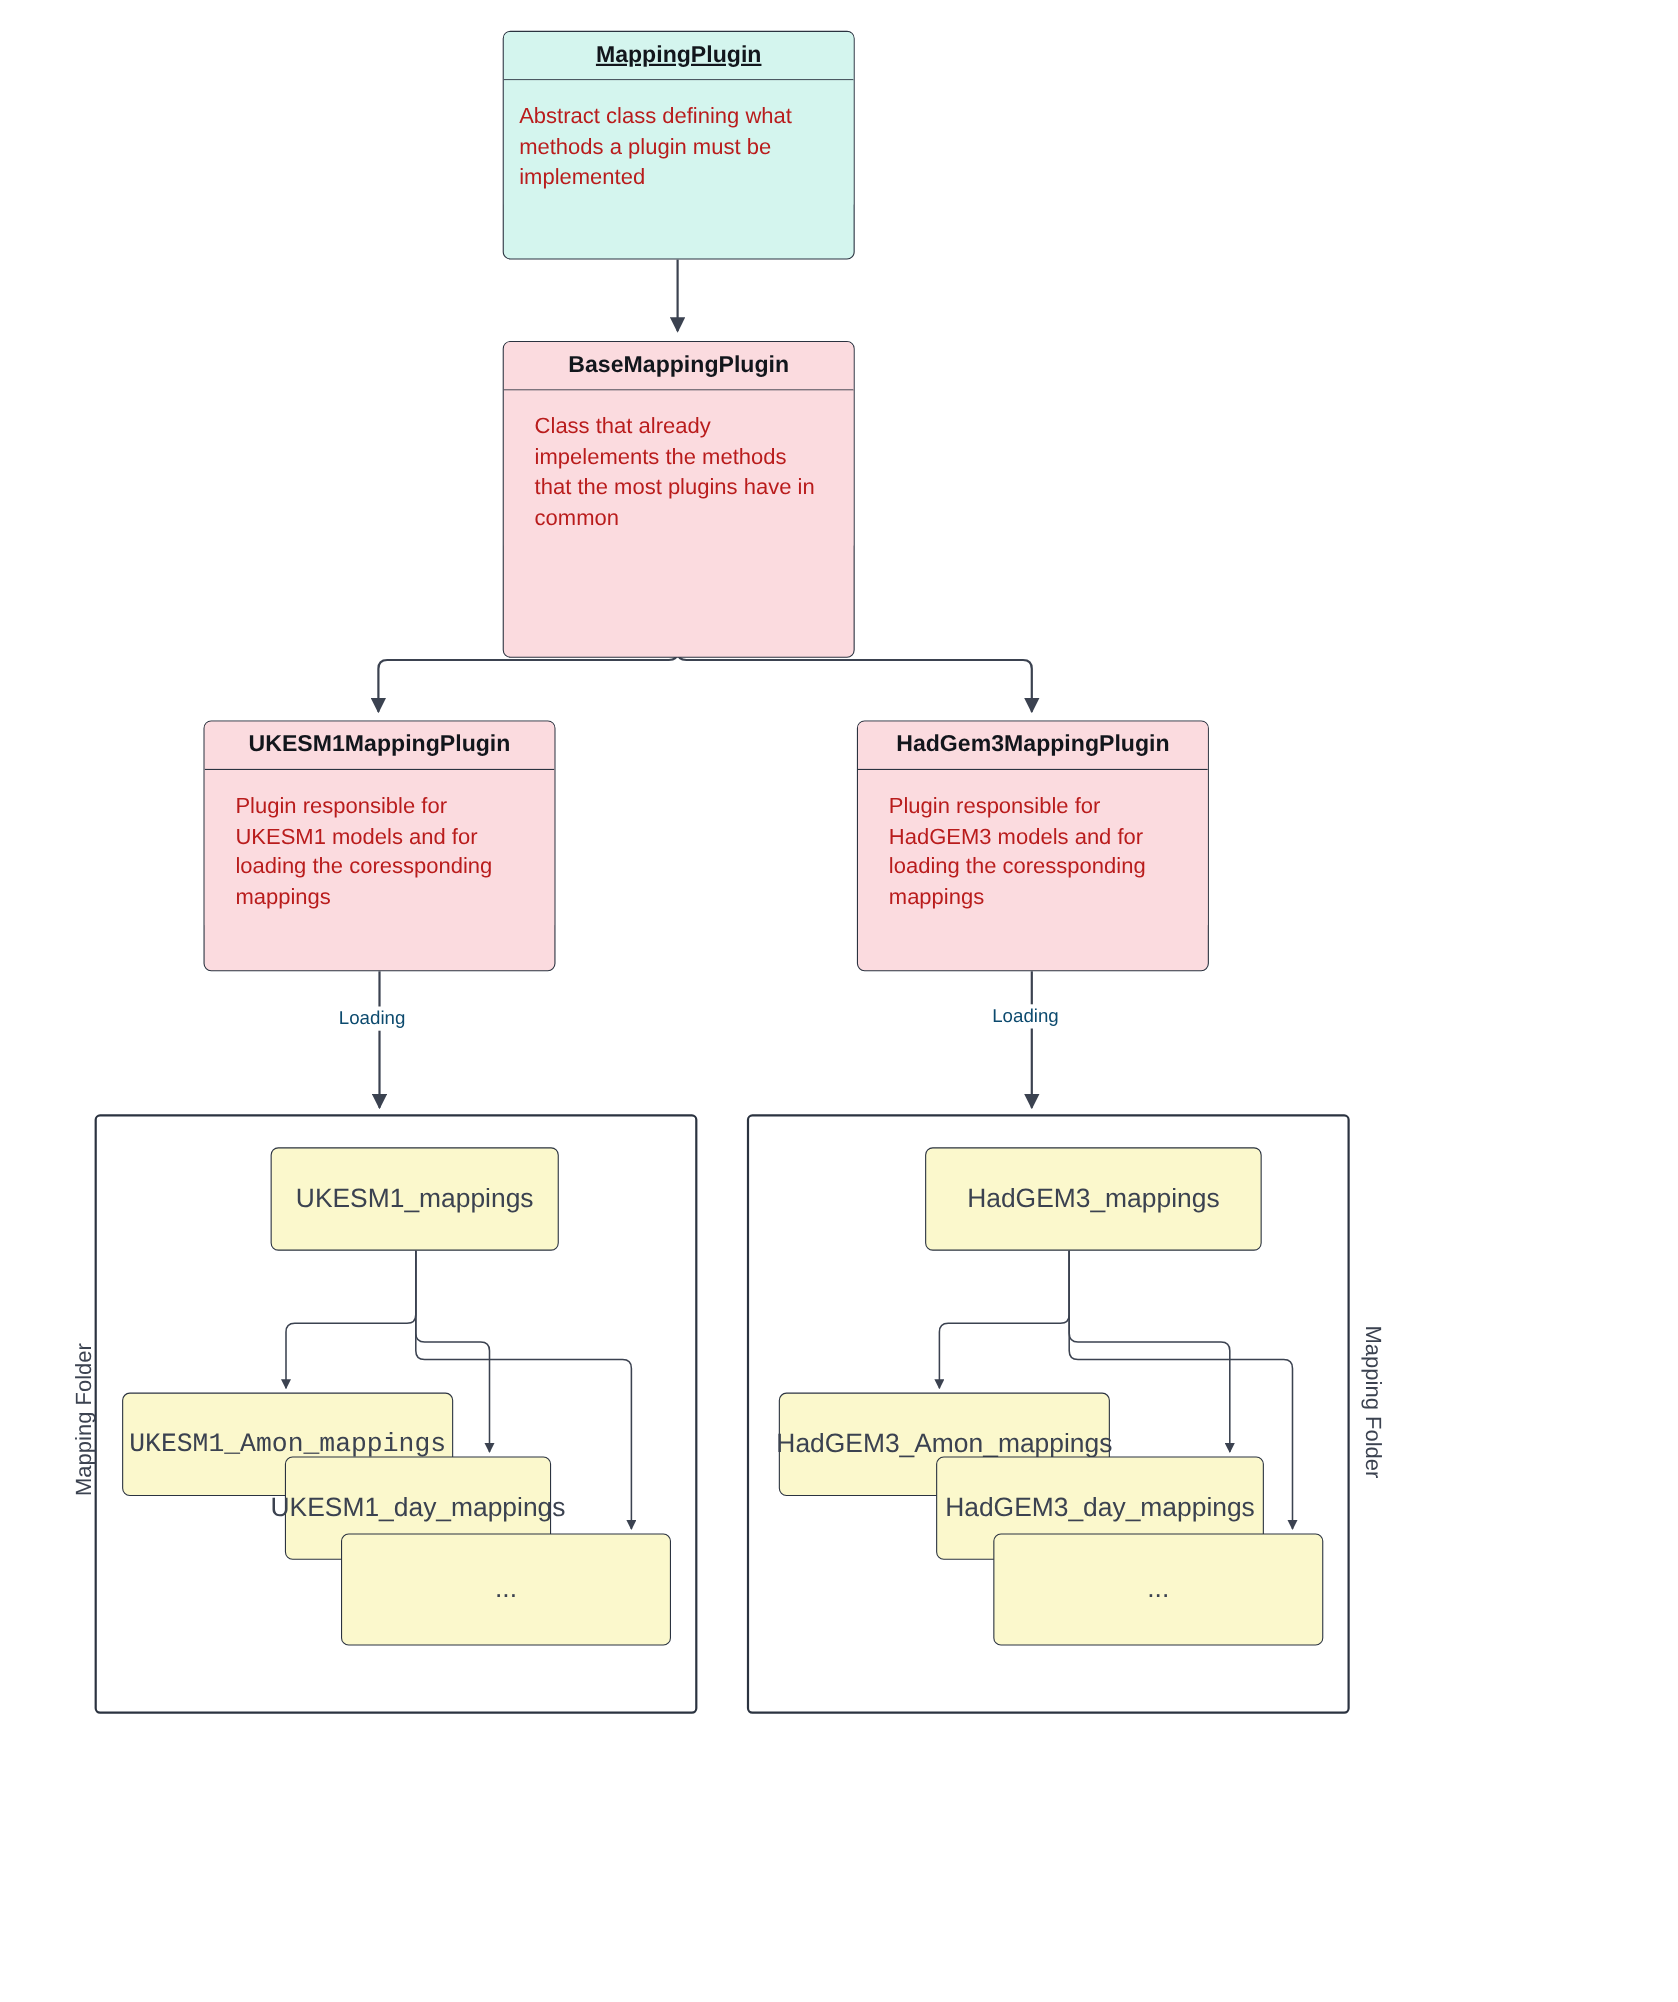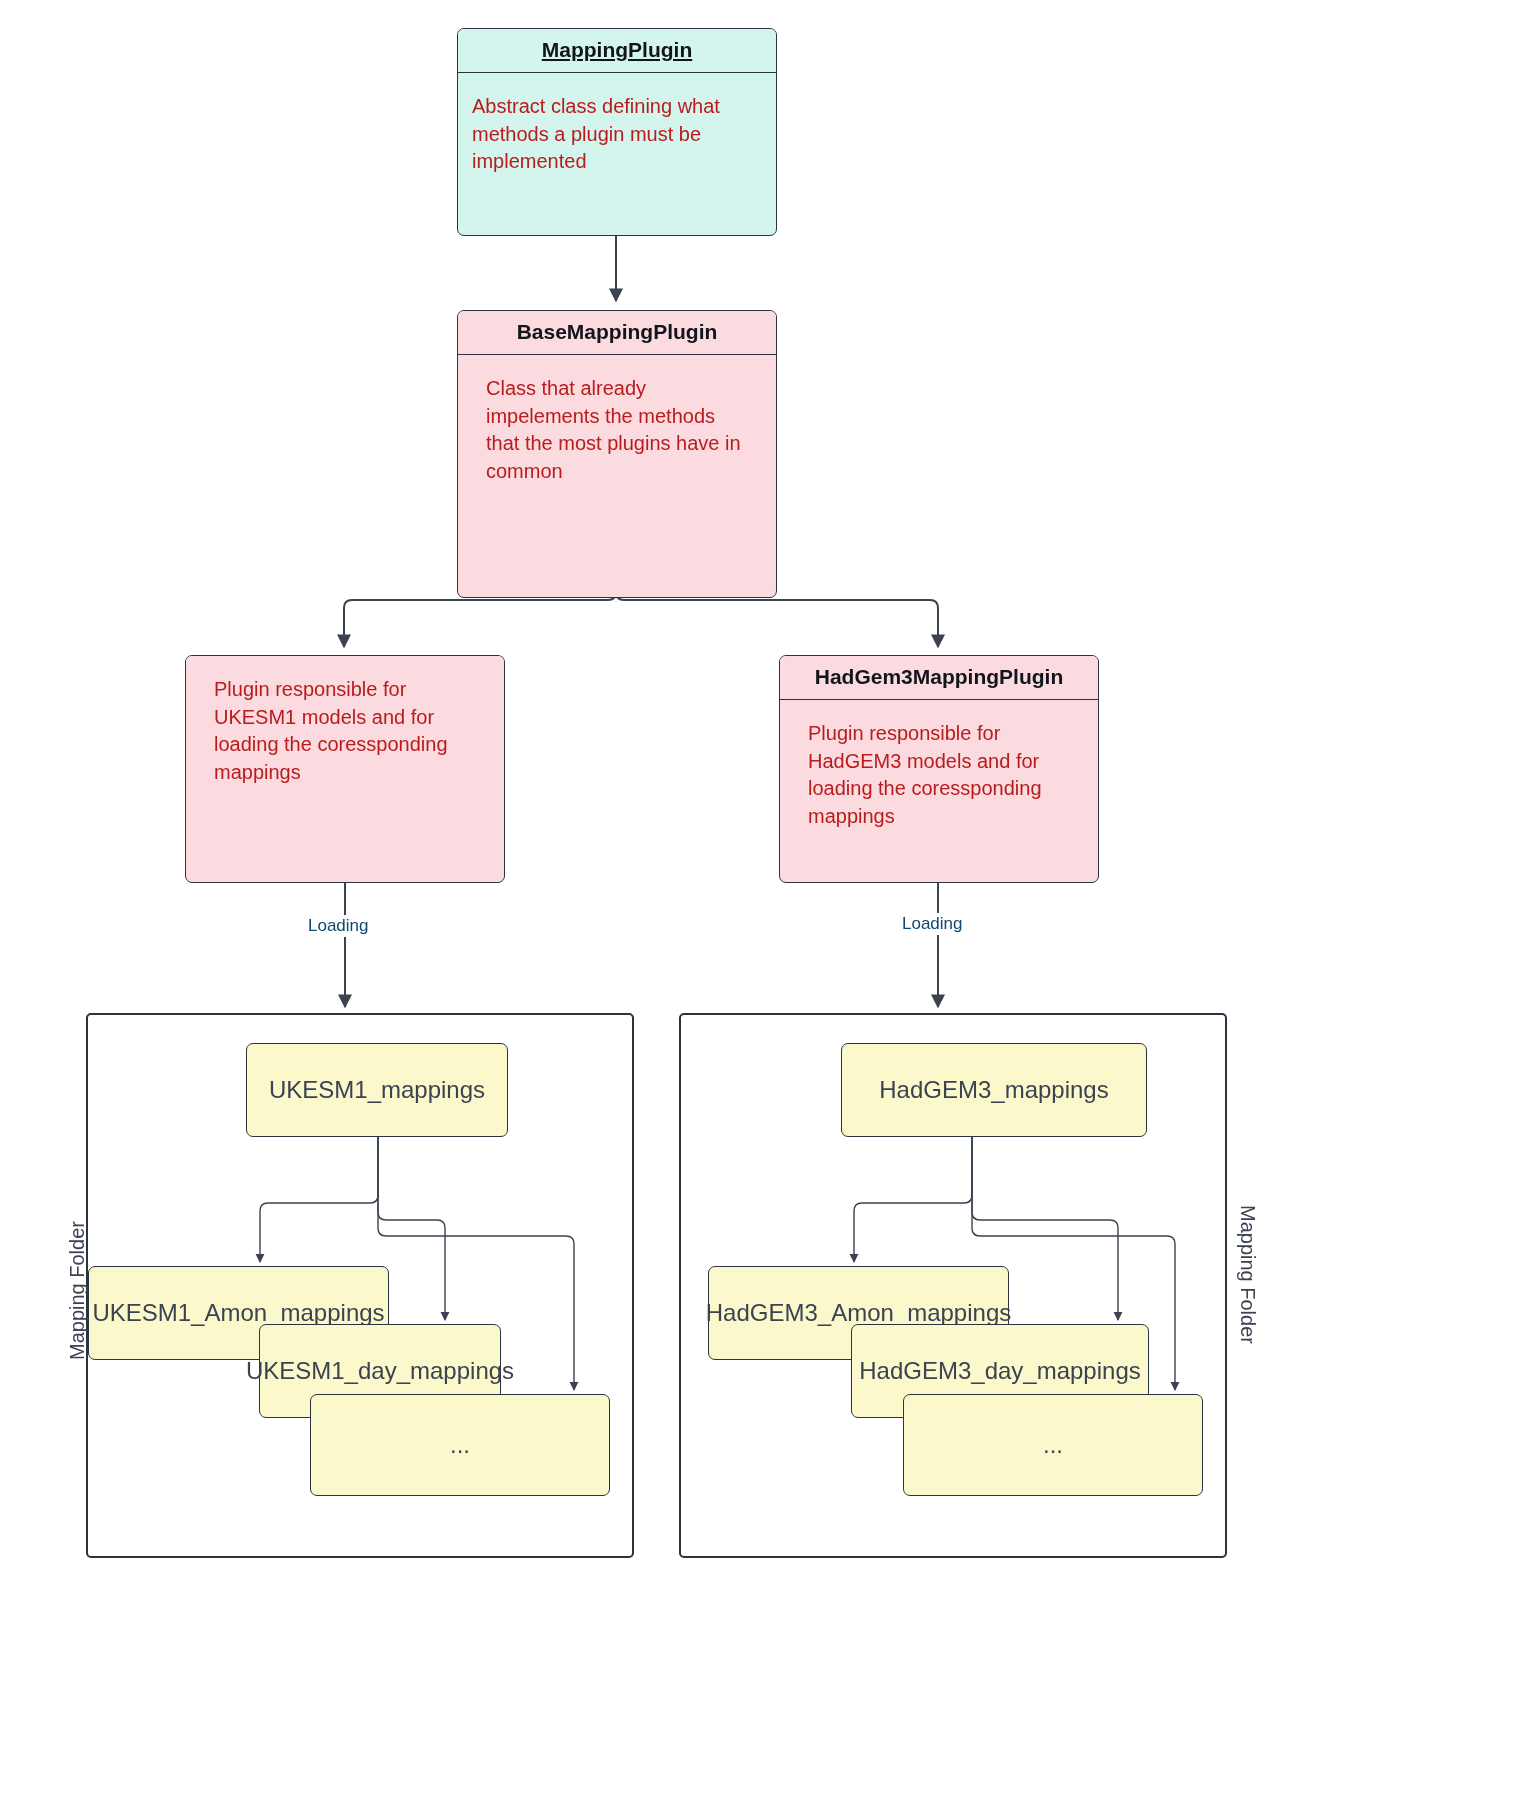--- a/index.html
+++ b/index.html
@@ -159,20 +159,21 @@
 
   <div class="uml pink" style="left:457px; top:310px; width:320px; height:288px;">
     <div class="uml-title">BaseMappingPlugin</div>
     <div class="uml-body">Class that already
 impelements the methods
 that the most plugins have in
 common</div>
   </div>
 
   <div class="uml pink" style="left:185px; top:655px; width:320px; height:228px;">
+    <div class="uml-title">UKESM1MappingPlugin</div>
     <div class="uml-body">Plugin responsible for
 UKESM1 models and for
 loading the coressponding
 mappings</div>
   </div>
 
   <div class="uml pink" style="left:779px; top:655px; width:320px; height:228px;">
     <div class="uml-title">HadGem3MappingPlugin</div>
     <div class="uml-body">Plugin responsible for
 HadGEM3 models and for
@@ -181,21 +182,21 @@
   </div>
 
   <div class="edge-label" style="left:303px; top:915px;">Loading</div>
   <div class="edge-label" style="left:897px; top:913px;">Loading</div>
 
   <div class="folder" style="left:86px; top:1013px; width:548px; height:545px;"></div>
   <div class="folder-label left" style="left:66px; top:1360px;">Mapping Folder</div>
 
   <div class="ybox" style="left:246px; top:1043px; width:262px; height:94px;">UKESM1_mappings</div>
 
-  <div class="ybox" style="left:88px; top:1266px; width:301px; height:94px;">UKESM1_Amon_mappings</div>
+  <div class="ybox" style="left:111px; top:1266px; width:301px; height:94px;font-family:Liberation Mono, monospace;">UKESM1_Amon_mappings</div>
 
   <div class="ybox" style="left:259px; top:1324px; width:242px; height:94px;">UKESM1_day_mappings</div>
 
   <div class="ybox" style="left:310px; top:1394px; width:300px; height:102px;">...</div>
 
   <div class="folder" style="left:679px; top:1013px; width:548px; height:545px;"></div>
   <div class="folder-label right" style="left:1259px; top:1205px;">Mapping Folder</div>
 
   <div class="ybox" style="left:841px; top:1043px; width:306px; height:94px;">HadGEM3_mappings</div>
 

